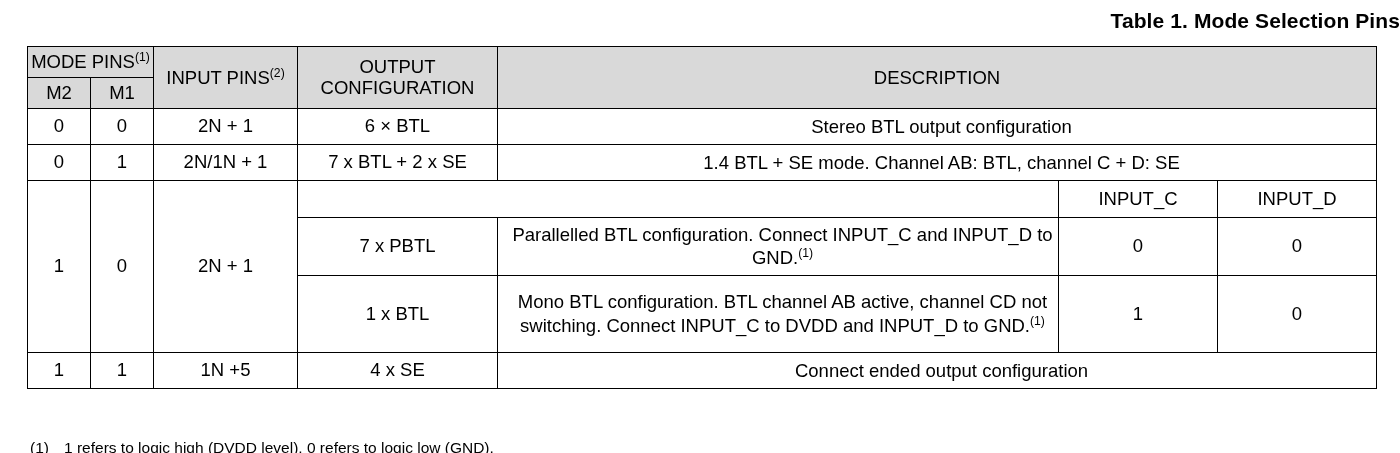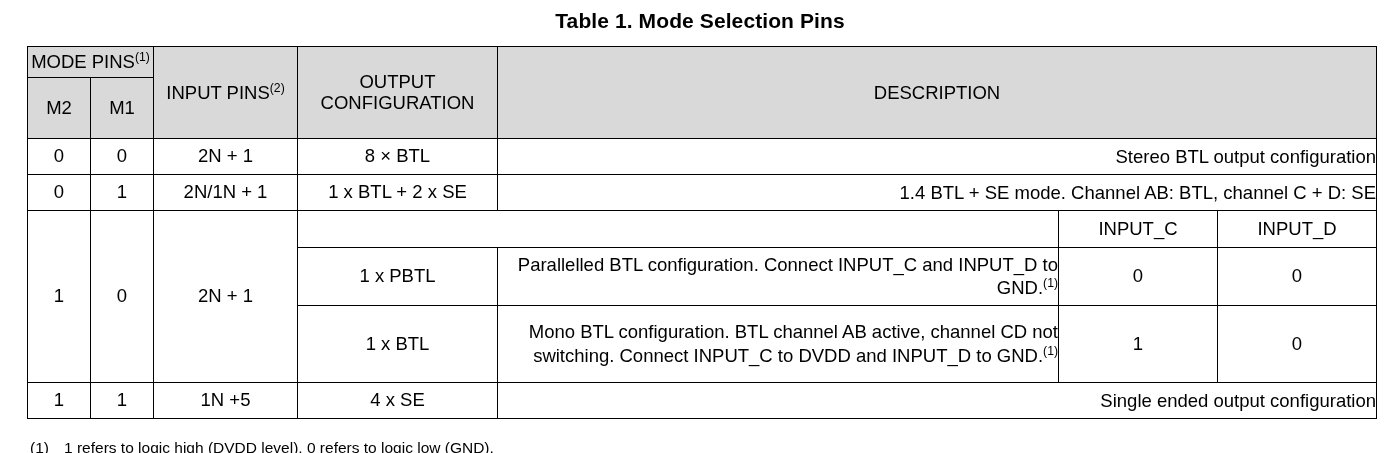--- a/index.html
+++ b/index.html
@@ -17,21 +17,21 @@
   .page {
     position: relative;
     width: 1400px;
     height: 453px;
   }
   .table-title {
     position: absolute;
     left: 0;
     top: 9px;
     width: 1400px;
-    text-align: center;
+    text-align: right;
     font-size: 21px;
     font-weight: bold;
     letter-spacing: 0.1px;
   }
   .table-wrap {
     position: absolute;
     left: 27px;
     top: 46px;
     width: 1349px;
   }
@@ -56,28 +56,28 @@
     text-align: center;
     font-size: 18.5px;
     line-height: 1.18;
     padding: 4px 3px !important;
   }
   .hdr-sub {
     background: #d9d9d9 !important;
     font-weight: bold;
     text-align: center;
     font-size: 18.5px;
-    padding: 19px 3px !important;
+    padding: 4px 3px !important;
   }
   .ctr {
     text-align: center;
     padding: 6px 4px !important;
   }
   .desc {
-    text-align: right;
+    text-align: center;
     padding: 5px 0 5px 9px !important;
     line-height: 1.27;
   }
   .subhdr-io {
     text-align: center;
     padding: 5px 4px !important;
     font-size: 18.5px;
   }
   .empty-cell {
     background: #ffffff;
@@ -136,61 +136,61 @@
           <th class="hdr-sub">M1</th>
         </tr>
       </thead>
 
       <tbody>
 
         <tr class="r-small">
           <td class="ctr">0</td>
           <td class="ctr">0</td>
           <td class="ctr">2N + 1</td>
-          <td class="ctr">8 × BTL</td>
+          <td class="ctr">6 × BTL</td>
           <td class="desc" colspan="3">Stereo BTL output configuration</td>
         </tr>
 
         <tr class="r-small">
           <td class="ctr">0</td>
           <td class="ctr">1</td>
           <td class="ctr">2N/1N + 1</td>
-          <td class="ctr">1 x BTL + 2 x SE</td>
+          <td class="ctr">7 x BTL + 2 x SE</td>
           <td class="desc" colspan="3">1.4 BTL + SE mode. Channel AB: BTL, channel C + D: SE</td>
         </tr>
 
         <tr class="r-subhead">
           <td class="ctr" rowspan="3">1</td>
           <td class="ctr" rowspan="3">0</td>
           <td class="ctr" rowspan="3">2N + 1</td>
           <td class="empty-cell" colspan="2"></td>
           <td class="subhdr-io">INPUT_C</td>
           <td class="subhdr-io">INPUT_D</td>
         </tr>
 
         <tr class="r-pbtl">
-          <td class="ctr">1 x PBTL</td>
+          <td class="ctr">7 x PBTL</td>
           <td class="desc"><span>Parallelled BTL configuration. Connect INPUT_C and INPUT_D to GND.</span><sup>(1)</sup></td>
           <td class="ctr">0</td>
           <td class="ctr">0</td>
         </tr>
 
         <tr class="r-btl">
           <td class="ctr">1 x BTL</td>
           <td class="desc"><span>Mono BTL configuration. BTL channel AB active, channel CD not switching. Connect INPUT_C to DVDD and INPUT_D to GND.</span><sup>(1)</sup></td>
           <td class="ctr">1</td>
           <td class="ctr">0</td>
         </tr>
 
         <tr class="r-small">
           <td class="ctr">1</td>
           <td class="ctr">1</td>
           <td class="ctr">1N +5</td>
           <td class="ctr">4 x SE</td>
-          <td class="desc" colspan="3">Single ended output configuration</td>
+          <td class="desc" colspan="3">Connect ended output configuration</td>
         </tr>
 
       </tbody>
     </table>
   </div>
 
   <div class="footnote">
     <span class="fn-mark">(1)</span><span>1 refers to logic high (DVDD level), 0 refers to logic low (GND).</span>
   </div>
 

